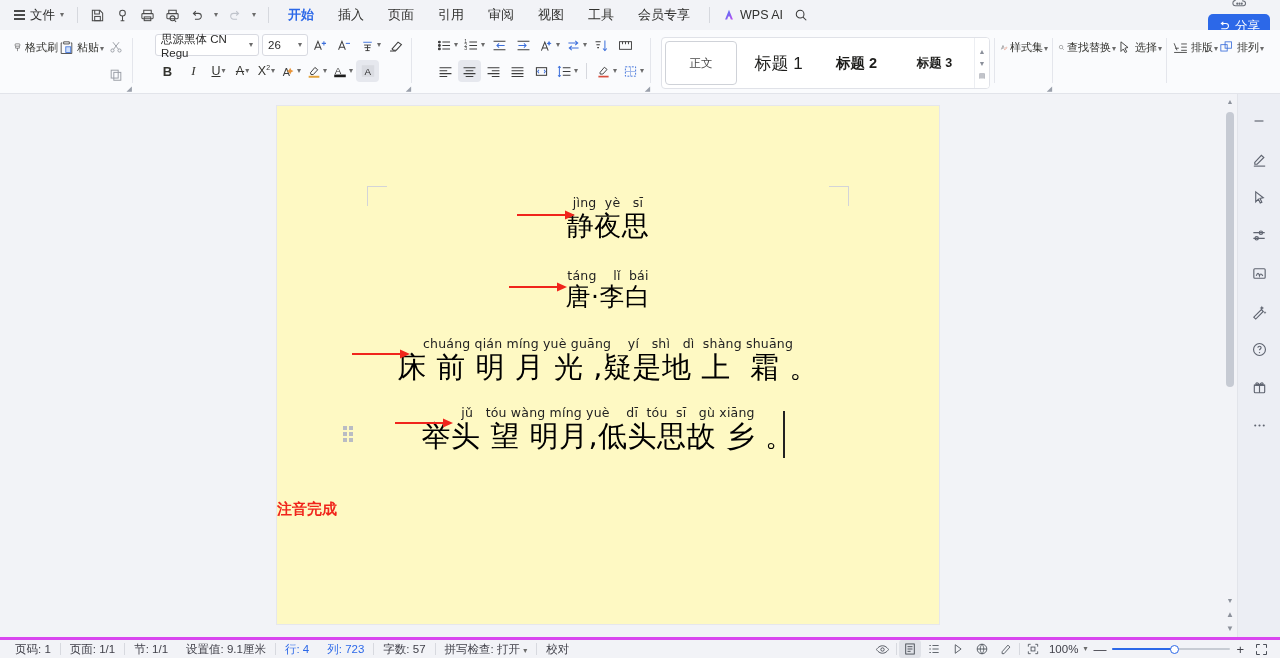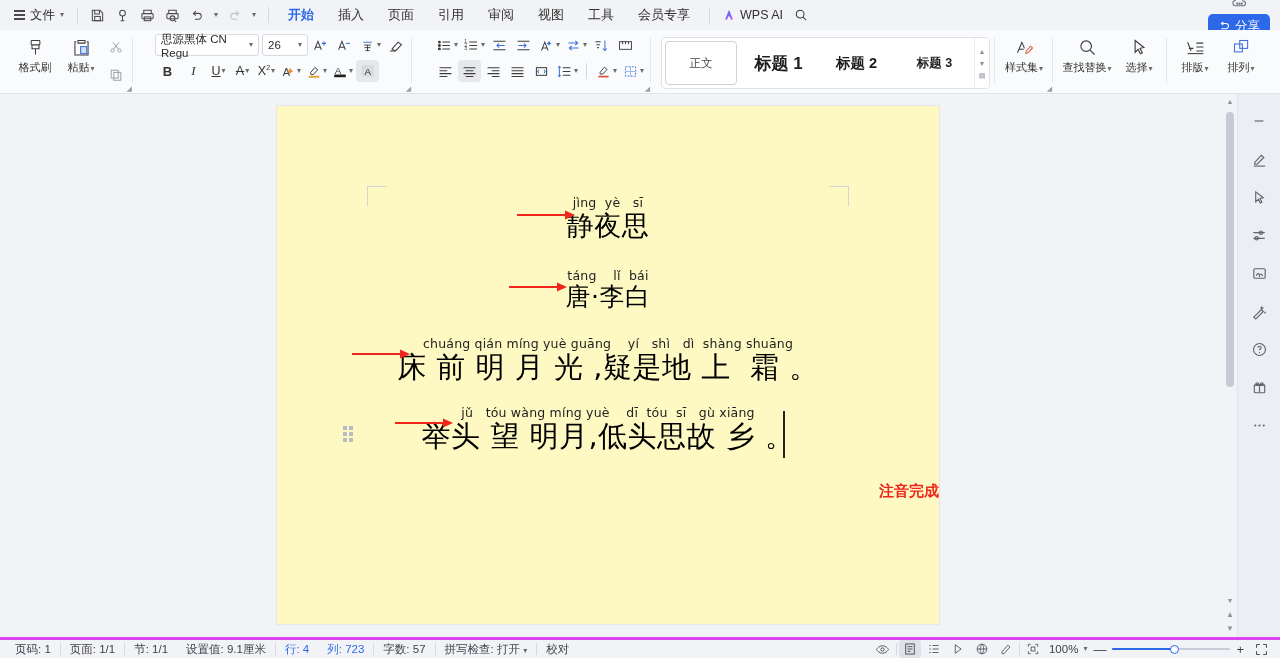--- a/index.html
+++ b/index.html
@@ -67,21 +67,21 @@
   .rgroup { display: flex; align-items: flex-start; position: relative; padding: 2px 6px 0 4px; }
   .rgroup + .rgroup::before {
     content: ""; position: absolute; left: -2px; top: 6px; bottom: 10px;
     width: 1px; background: #e4e6ec;
   }
   .dlg-launcher {
     position: absolute; right: 2px; bottom: 1px;
     font-size: 7px; color: #9aa0ab; cursor: pointer; line-height: 1;
   }
   .bigbtn {
-    width: 46px; display: flex; flex-direction: column; align-items: center;
+    width: 46px; display: flex; flex-direction: row; align-items: center;
     gap: 2px; padding: 3px 0 2px; border-radius: 4px; cursor: pointer;
   }
   .bigbtn .lbl { font-size: 11px; color: #33332f; white-space: nowrap; }
   .bigbtn .lbl .caret { margin-left: 1px; }
   .smallcol { display: flex; flex-direction: column; justify-content: space-between; height: 52px; padding-top: 2px; }
   .sbtn {
     width: 24px; height: 22px; border-radius: 4px; cursor: pointer;
     display: flex; align-items: center; justify-content: center;
   }
   .row { display: flex; align-items: center; gap: 1px; padding-left: 13px; }
@@ -116,21 +116,21 @@
   .stylecard {
     width: 78px; display: flex; align-items: center; justify-content: center;
     cursor: pointer; font-size: 13px; color: #1d1d1b;
     border-right: 1px solid transparent;
   }
   .stylecard.sel {
     border: 1px solid #cfd2d8; border-radius: 4px; margin: 3px;
     width: 72px; font-size: 11.5px; color: #4a4a4a;
     box-shadow: 0 0 0 1px #fff inset;
   }
-  .stylecard .h1t { font-size: 17px; font-weight: bold; text-align: right; }
+  .stylecard .h1t { font-size: 17px; font-weight: normal; text-align: right; }
   .stylecard .h2t { font-size: 14.5px; font-weight: bold; }
   .stylecard .h3t { font-size: 12.5px; font-weight: bold; }
   .stylearrows {
     width: 15px; display: flex; flex-direction: column;
     align-items: center; justify-content: center; gap: 5px;
     border-left: 1px solid #eceef2; background: #fff;
   }
   .stylearrows span { font-size: 7px; color: #8b909a; cursor: pointer; line-height: 1; }
 
   
@@ -156,23 +156,24 @@
     white-space: pre; line-height: 1.1;
   }
   .hanzi {
     font-family: "DejaVu Sans", "Liberation Sans", sans-serif;
     color: #000; white-space: pre; line-height: 1.15; letter-spacing: 0.5px;
   }
   .l-title .hanzi { font-size: 27px; }
   .l-author .hanzi { font-size: 25px; }
   .l-v1 .hanzi, .l-v2 .hanzi { font-size: 29px; }
   .note {
-    position: absolute; width: 100%; text-align: right;
+    position: absolute; width: 100%; text-align: left;
     color: #f0251c; font-size: 15px; font-weight: bold;
     font-family: "DejaVu Sans", sans-serif;
+    margin-top: 18px;
   }
   .arrow { position: absolute; height: 12px; }
   .arrow svg { display: block; }
   .caretline {
     position: absolute; width: 1.6px; background: #222;
   }
   .parahandle {
     position: absolute; display: grid;
     grid-template-columns: repeat(2, 4px); gap: 2px;
   }

